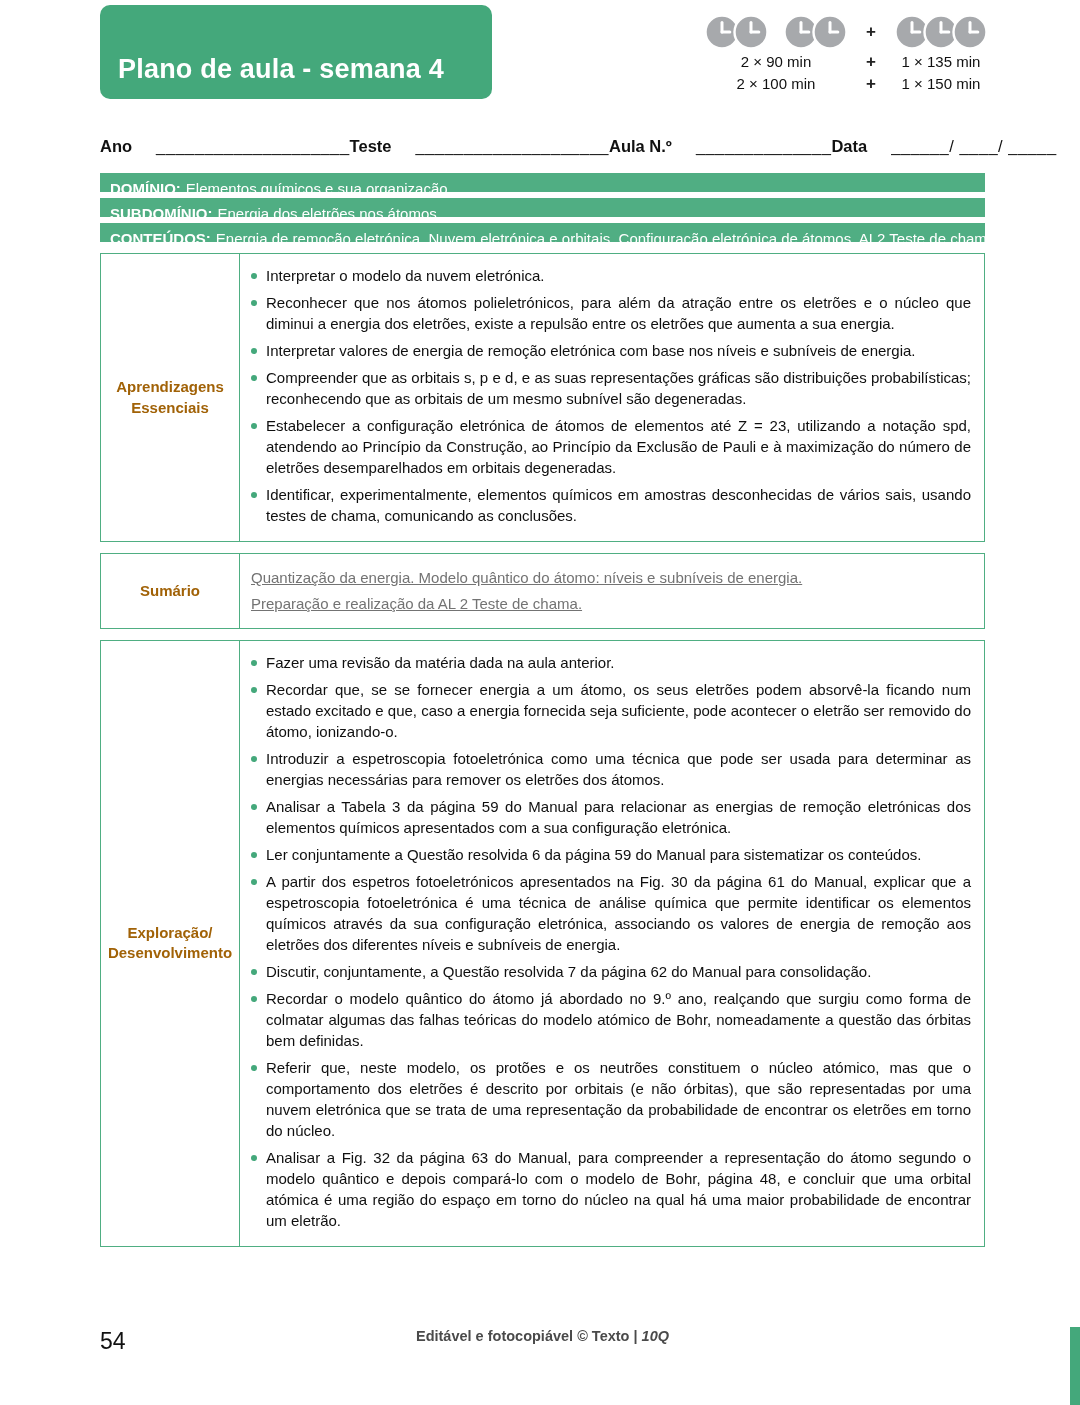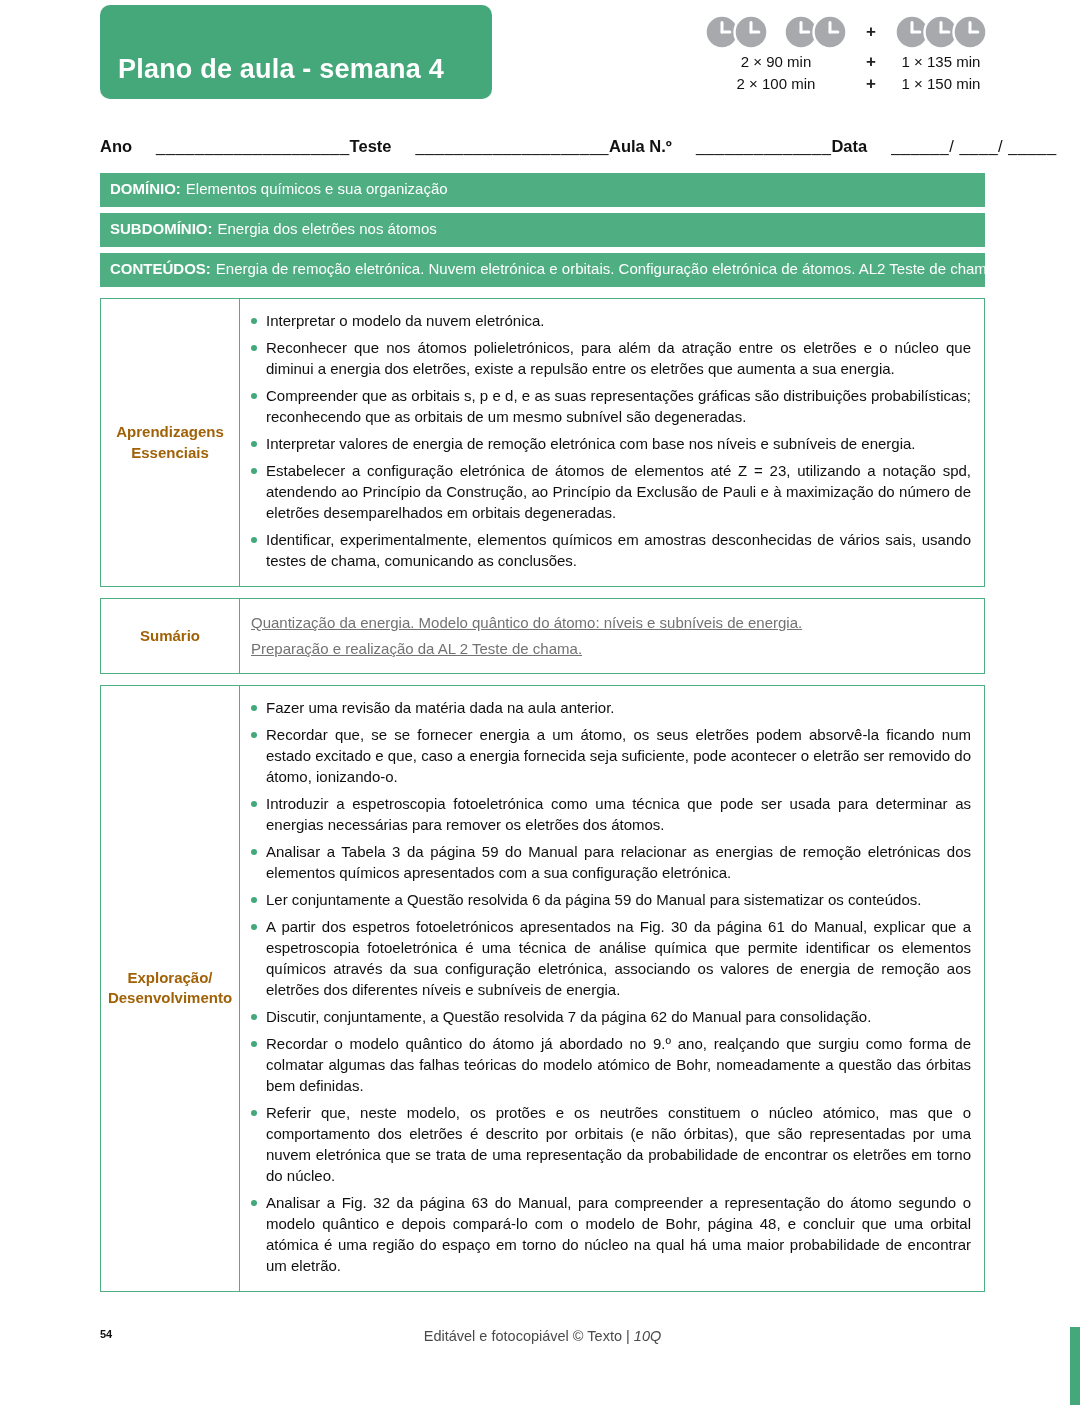--- a/index.html
+++ b/index.html
@@ -30,39 +30,39 @@
 
   
   .content{padding:137px 95px 0 100px;}
   .form-line{display:flex;align-items:baseline;justify-content:space-between;
     font-size:16.5px;margin-bottom:17px;white-space:nowrap;}
   .fgroup{display:flex;align-items:baseline;gap:24px;}
   .flabel{font-weight:bold;color:#111;}
   .fline{color:#111;letter-spacing:.5px;}
 
   
-  .bar{background:var(--bar-green);color:#fff;height:34px;line-height:31px;
+  .bar{background:var(--bar-green);color:#fff;height:19px;line-height:31px;
     padding:0 10px;font-size:15px;margin-bottom:6px;overflow:hidden;white-space:nowrap;}
   .bar-label{font-weight:bold;margin-right:5px;}
 
   
   .section-box{display:flex;border:1.5px solid var(--border-green);background:#fff;margin-top:11px;}
   .section-label{flex:0 0 139px;border-right:1.5px solid var(--border-green);
     display:flex;flex-direction:column;justify-content:center;align-items:center;
     font-weight:bold;font-size:15px;color:#a16207;text-align:center;padding:6px 4px;line-height:1.35;}
   .section-body{flex:1;padding:9px 13px 9px 11px;}
   .bullet-row{display:flex;gap:9px;margin:2px 0 6px;}
   .dot{width:6px;height:6px;border-radius:50%;background:var(--green);margin-top:8px;flex:0 0 6px;}
   .bullet-text{font-size:15px;line-height:1.4;color:#0f0f0f;text-align:justify;}
   .plain-row{font-size:15px;line-height:1.55;color:#737373;margin:3px 0;text-decoration:underline;}
 
   
   .footer{position:absolute;left:100px;right:95px;top:1328px;height:26px;}
-  .pageno{position:absolute;left:0;top:0;font-weight:bold;font-size:11px;color:#111;}
-  .footer-center{width:100%;text-align:center;font-size:14.5px;font-weight:normal;color:#4a4a4a;}
+  .pageno{position:absolute;left:0;top:0;font-weight:normal;font-size:23px;color:#111;}
+  .footer-center{width:100%;text-align:center;font-size:14.5px;font-weight:bold;color:#4a4a4a;}
   .footer-center .italic{font-style:italic;}
 
   .side-tab{position:absolute;right:0;bottom:0;width:10px;height:78px;background:var(--green);}
 </style>
 </head>
 <body>
 
 <div class="page">
 
   <div class="banner">
@@ -169,25 +169,25 @@
             <div class="bullet-row">
               <span class="dot"></span>
               <div class="bullet-text">Interpretar o modelo da nuvem eletrónica.</div>
             </div>
             <div class="bullet-row">
               <span class="dot"></span>
               <div class="bullet-text">Reconhecer que nos átomos polieletrónicos, para além da atração entre os eletrões e o núcleo que diminui a energia dos eletrões, existe a repulsão entre os eletrões que aumenta a sua energia.</div>
             </div>
             <div class="bullet-row">
               <span class="dot"></span>
+              <div class="bullet-text">Interpretar valores de energia de remoção eletrónica com base nos níveis e subníveis de energia.</div>
+            </div>
+            <div class="bullet-row">
+              <span class="dot"></span>
               <div class="bullet-text">Compreender que as orbitais s, p e d, e as suas representações gráficas são distribuições probabilísticas; reconhecendo que as orbitais de um mesmo subnível são degeneradas.</div>
-            </div>
-            <div class="bullet-row">
-              <span class="dot"></span>
-              <div class="bullet-text">Interpretar valores de energia de remoção eletrónica com base nos níveis e subníveis de energia.</div>
             </div>
             <div class="bullet-row">
               <span class="dot"></span>
               <div class="bullet-text">Estabelecer a configuração eletrónica de átomos de elementos até Z = 23, utilizando a notação spd, atendendo ao Princípio da Construção, ao Princípio da Exclusão de Pauli e à maximização do número de eletrões desemparelhados em orbitais degeneradas.</div>
             </div>
             <div class="bullet-row">
               <span class="dot"></span>
               <div class="bullet-text">Identificar, experimentalmente, elementos químicos em amostras desconhecidas de vários sais, usando testes de chama, comunicando as conclusões.</div>
             </div>
           </div>

